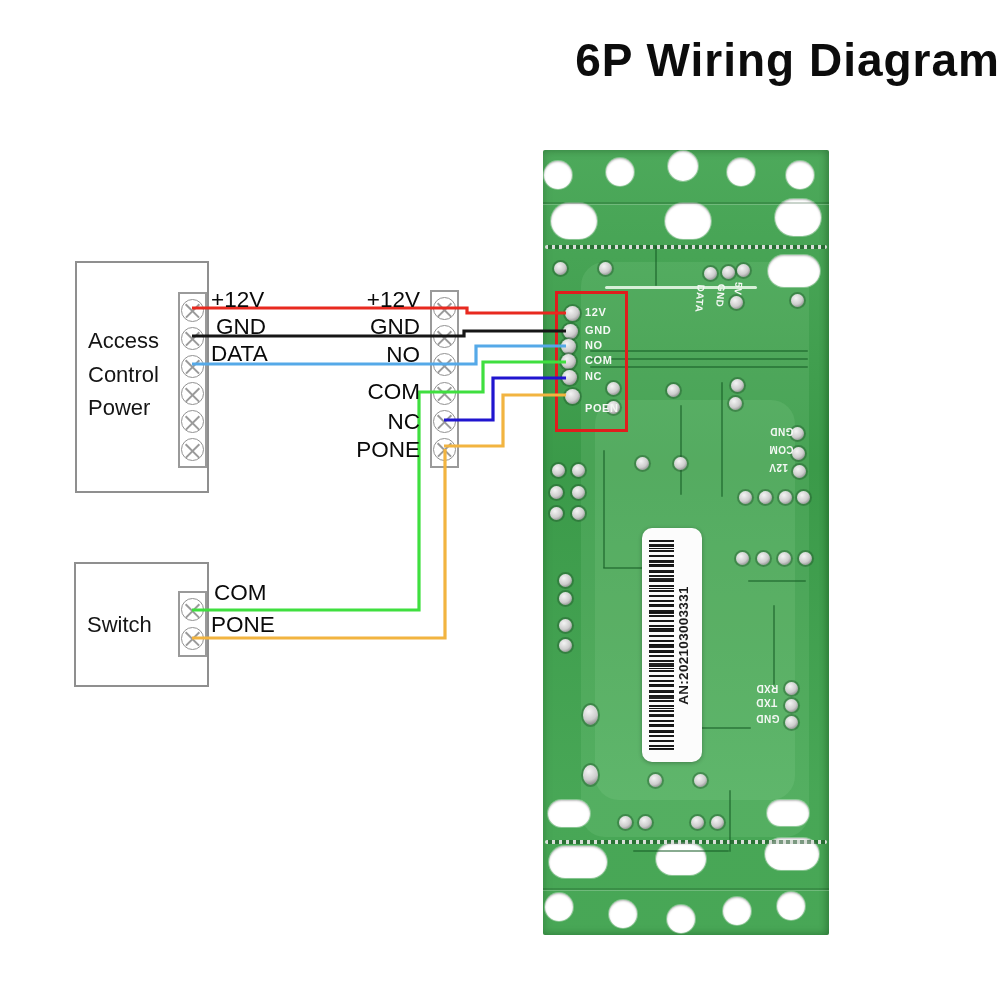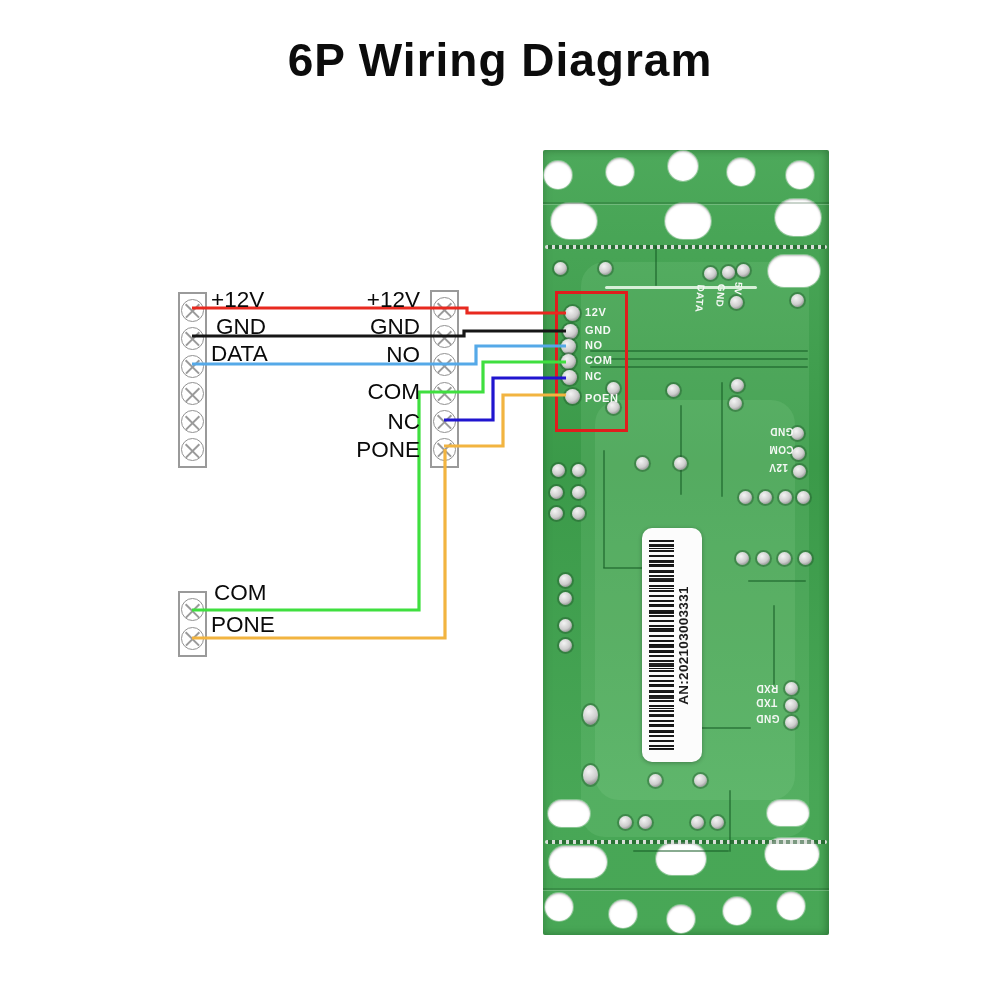--- a/index.html
+++ b/index.html
@@ -1,18 +1,18 @@
 <!DOCTYPE html>
 <html style="--green: #3ea24d; --red: #e01d1d; --silk: #f4f8f4; --border: #8f8f8f;"><head>
 <meta charset="utf-8">
 <style>
   html,body{margin:0;padding:0;background:#fff;}
   .stage{position:relative;width:1000px;height:1000px;background:#fff;overflow:hidden;
          font-family:"Liberation Sans",sans-serif;color:#111;}
-  .title{position:absolute;left:0;top:33px;width:100%;text-align:center;
+  .title{position:absolute;left:0;top:33px;width:100%;text-align:right;
          font-size:46px;font-weight:bold;letter-spacing:1px;color:#0c0c0c;}
   
   .box{position:absolute;background:#fff;border:2px solid var(--border);}
   .box-ac{left:75px;top:261px;width:130px;height:228px;}
   .box-sw{left:74px;top:562px;width:131px;height:121px;}
   .box-label{position:absolute;left:11px;font-size:22px;color:#151515;
              line-height:33.5px;white-space:pre-line;}
   .box-ac .box-label{top:61px;}
   .box-sw .box-label{top:44px;}
   
@@ -71,29 +71,37 @@
   .wires{position:absolute;left:0;top:0;z-index:5;pointer-events:none;}
   .wires polyline{fill:none;stroke-width:3.2px;}
 </style>
 </head>
 <body>
 
 <div class="stage">
 
   <div class="title">6P Wiring Diagram</div>
 
+  <div class="box box-ac">
+    <div class="box-label">Access
+Control
+Power</div>
+  </div>
   <div class="strip strip-ac">
     <div class="term"></div>
     <div class="term"></div>
     <div class="term"></div>
     <div class="term"></div>
     <div class="term"></div>
     <div class="term"></div>
   </div>
 
+  <div class="box box-sw">
+    <div class="box-label">Switch</div>
+  </div>
   <div class="strip strip-sw">
     <div class="term"></div>
     <div class="term"></div>
   </div>
 
   <div class="strip strip-mid">
     <div class="term"></div>
     <div class="term"></div>
     <div class="term"></div>
     <div class="term"></div>
@@ -117,21 +125,21 @@
 
   <div class="pcb" id="pcb">
     <div class="pour" style="left:38px;top:112px;width:228px;height:575px"></div>
     <div class="pour" style="left:52px;top:250px;width:200px;height:400px"></div>
 
     <span class="pin-lbl" style="left:42px;top:156px">12V</span>
     <span class="pin-lbl" style="left:42px;top:174px">GND</span>
     <span class="pin-lbl" style="left:42px;top:189px">NO</span>
     <span class="pin-lbl" style="left:42px;top:204px">COM</span>
     <span class="pin-lbl" style="left:42px;top:220px">NC</span>
-    <span class="pin-lbl" style="left:42px;top:242px">POEN</span>
+    <span class="pin-lbl" style="left:42px;top:252px">POEN</span>
 
     <span class="silk rot-down" style="left:143px;top:143px">DATA</span>
     <span class="silk rot-down" style="left:166px;top:140px">GND</span>
     <span class="silk rot-down" style="left:189px;top:133px">5V</span>
     <span class="silk rot-180" style="left:227px;top:276px">GND</span>
     <span class="silk rot-180" style="left:226px;top:294px">COM</span>
     <span class="silk rot-180" style="left:226px;top:312px">12V</span>
     <span class="silk rot-180" style="left:213px;top:533px">RXD</span>
     <span class="silk rot-180" style="left:213px;top:547px">TXD</span>
     <span class="silk rot-180" style="left:213px;top:563px">GND</span>

